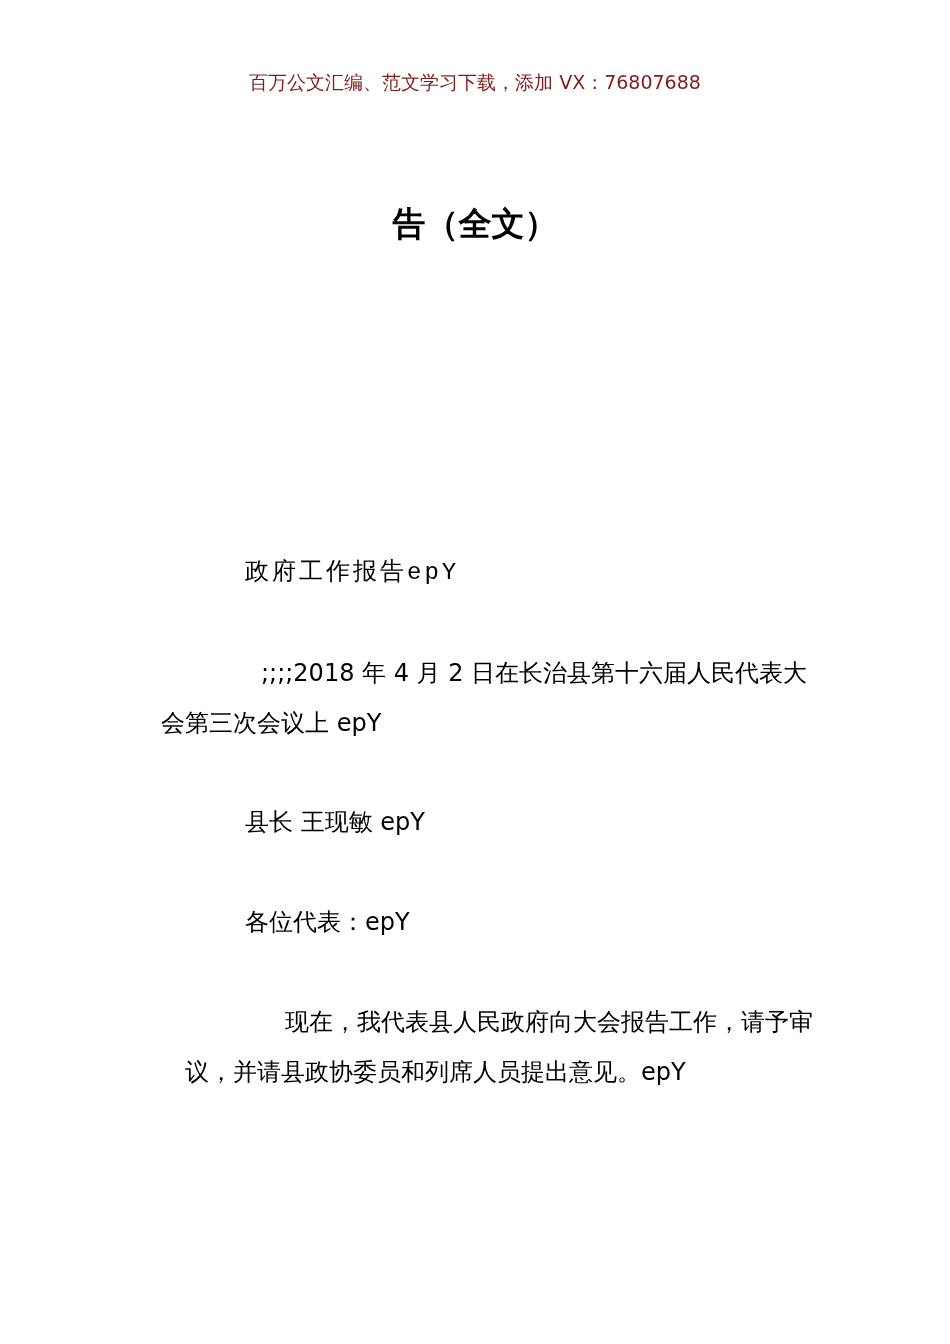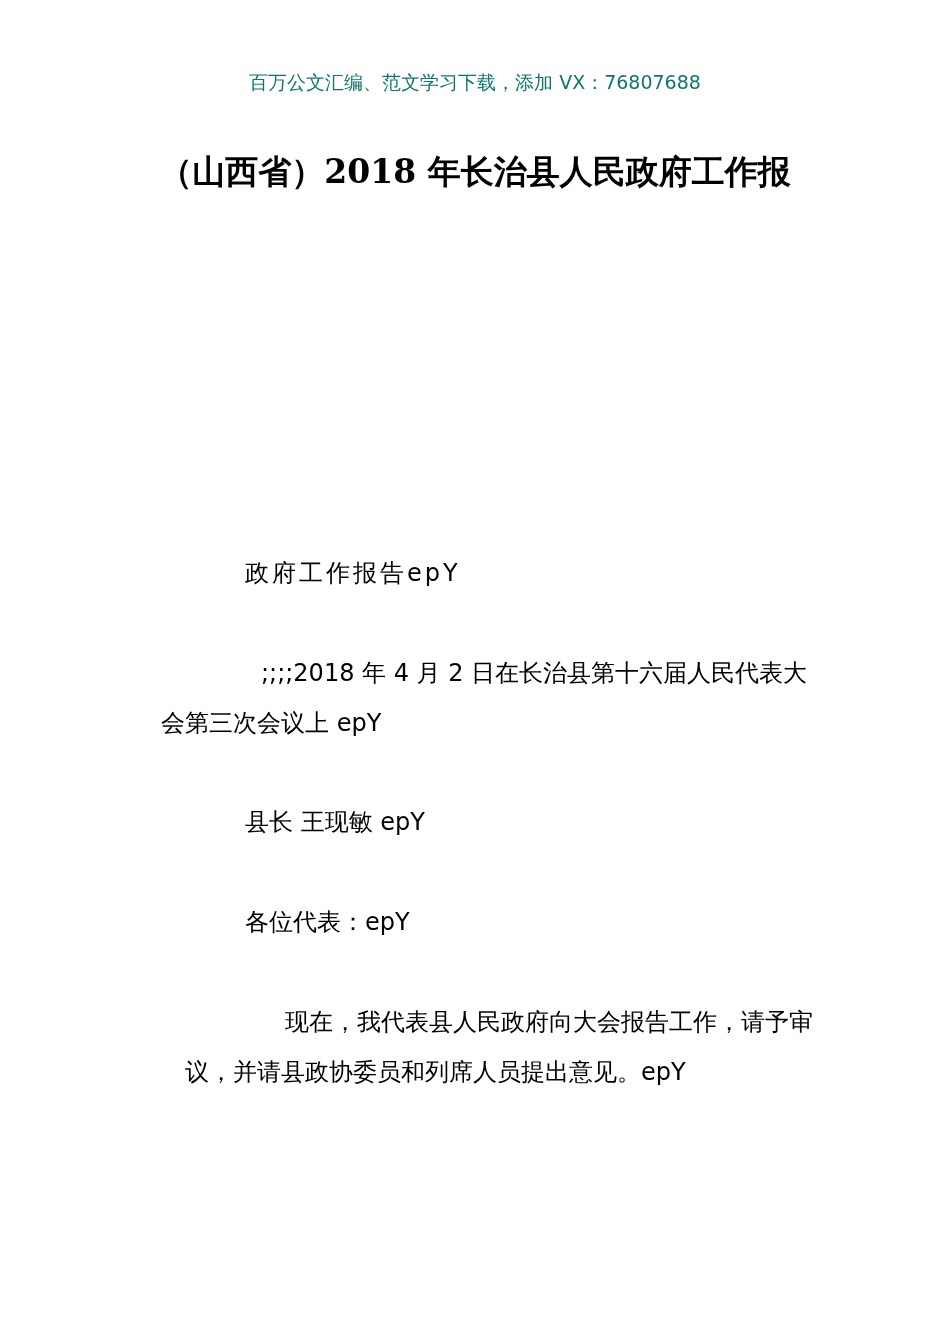--- a/index.html
+++ b/index.html
@@ -22,21 +22,21 @@
       background: #ffffff;
     }
     .watermark {
       position: absolute;
       top: 68px;
       left: 0;
       width: 950px;
       text-align: center;
       font-size: 19px;
       line-height: 28px;
-      color: #0f766e;
+      color: #7f1d1d;
       letter-spacing: 0px;
     }
     .title {
       position: absolute;
       left: 140px;
       width: 670px;
       text-align: center;
       font-family: "DejaVu Serif", "Liberation Serif", serif;
       font-weight: bold;
       font-size: 33px;
@@ -48,35 +48,35 @@
     .para {
       position: absolute;
       left: 145px;
       width: 665px;
       font-size: 24px;
       line-height: 50px;
       color: #000000;
       text-indent: 100px;
       word-break: break-all;
     }
-    .p1 { top: 548px; letter-spacing: 3px; }
+    .p1 { top: 548px; letter-spacing: 3px; font-family: Liberation Mono, monospace; }
     .p2 { top: 648px; margin-left: 16px; }
     .p3 { top: 797px; }
     .p4 { top: 897px; }
     .p5 { top: 997px; margin-left: 40px; }
     .p6 { top: 1146px; }
   </style>
 </head>
 <body>
 
 <div class="page">
 
   <div class="watermark">百万公文汇编、范文学习下载，添加 VX：76807688</div>
 
-  <div class="title line1">（山西省）2018 年长治县人民政府工作报</div>
+  <div class="title line2">告（全文）</div>
 
   <div class="para p1">政府工作报告epY</div>
 
   <div class="para p2">;;;;2018 年 4 月 2 日在长治县第十六届人民代表大会第三次会议上 epY</div>
 
   <div class="para p4">各位代表：epY</div>
 
   <div class="para p3">县长 王现敏 epY</div>
 
   <div class="para p5">现在，我代表县人民政府向大会报告工作，请予审议，并请县政协委员和列席人员提出意见。epY</div>

